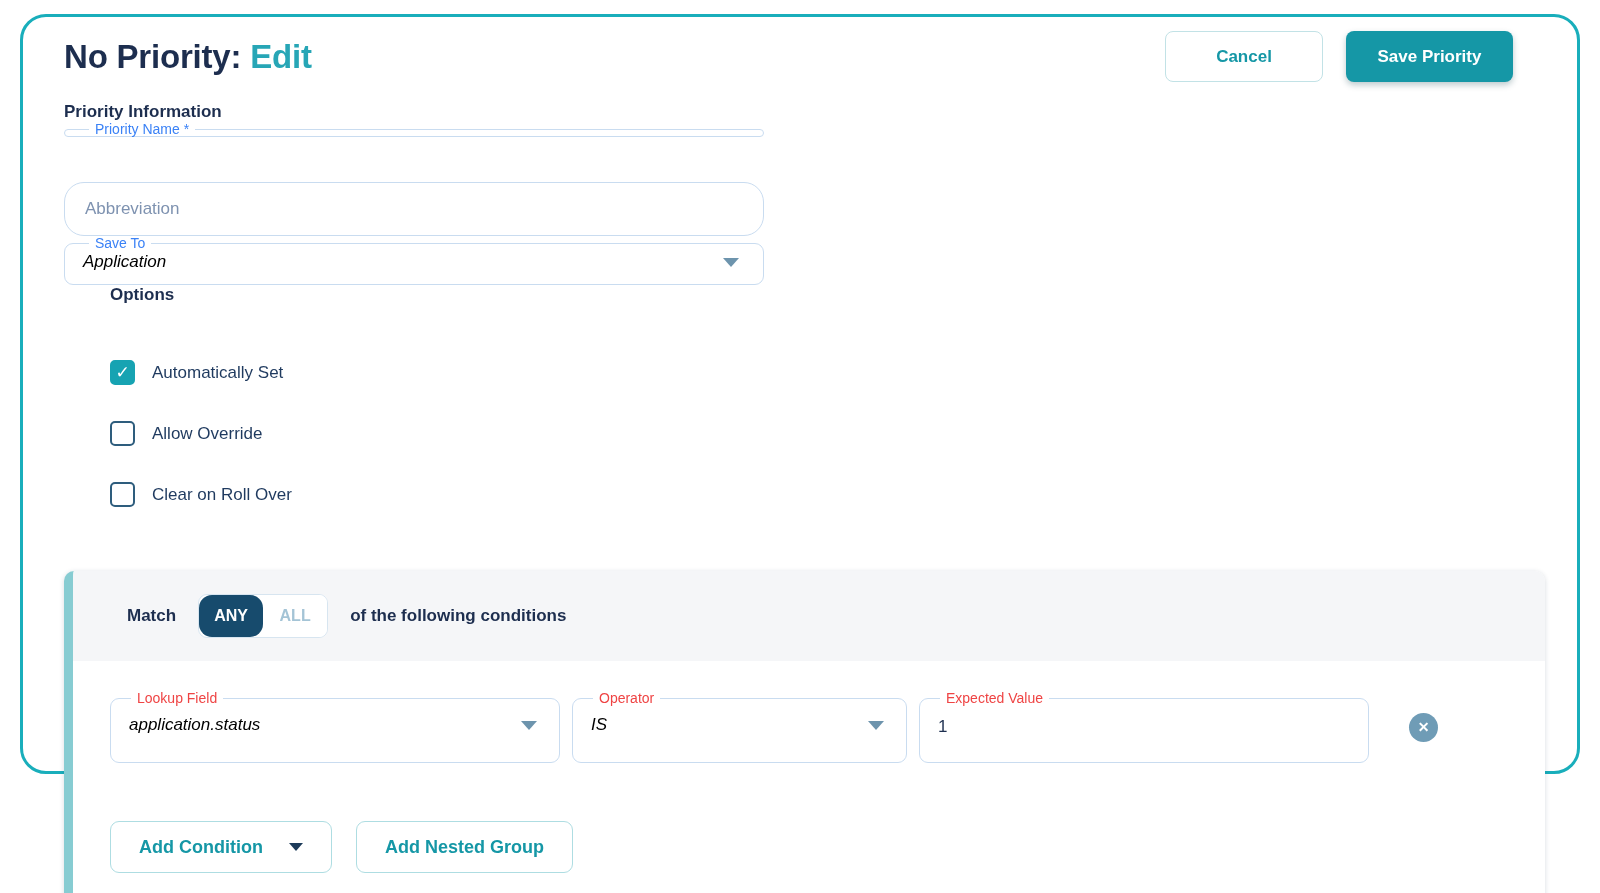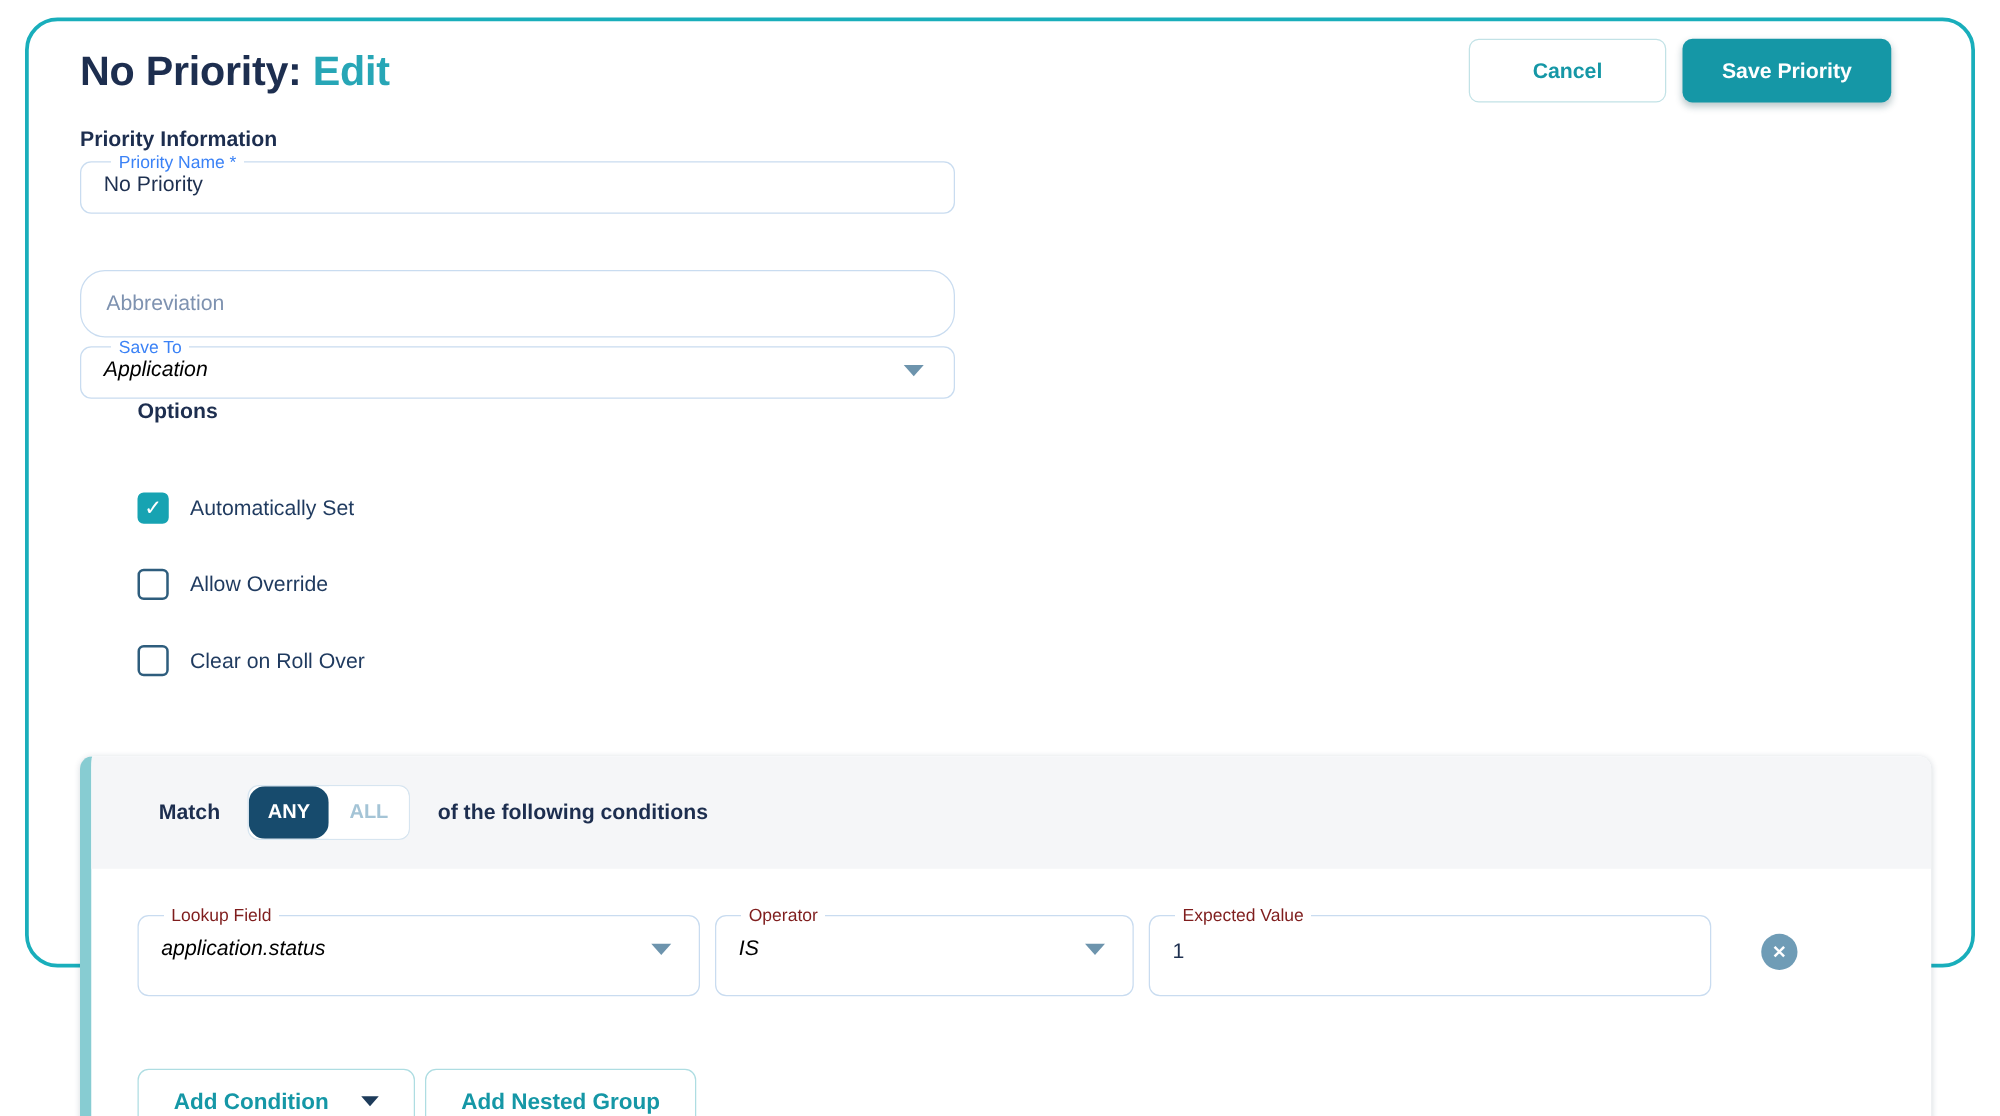--- a/index.html
+++ b/index.html
@@ -17,21 +17,21 @@
     width:1560px; height:760px;
     border:3px solid #19aebb;
     border-radius:26px;
     background:#fff;
     padding:20px 32px 0 41px;
   }
   
   .header-row { display:flex; justify-content:space-between; align-items:flex-start; }
   .page-title { margin:0; font-size:33px; font-weight:700; color:#1d2e4f; letter-spacing:-0.2px; line-height:1.2; }
   .page-title .accent { color:#27a6b6; }
-  .actions { display:flex; gap:13px; margin-top:-6px; margin-right:32px; }
+  .actions { display:flex; gap:23px; margin-top:-6px; margin-right:32px; }
   .btn { height:51px; border-radius:8px; font-size:17px; font-weight:700; cursor:pointer;
          font-family:inherit; display:flex; align-items:center; justify-content:center; }
   .btn-cancel { width:158px; background:#fff; border:1px solid #c2e2e6; color:#1597a6; }
   .btn-save { width:167px; background:#1597a6; border:none; color:#fff; box-shadow:0 3px 6px rgba(16,64,77,.28); }
   
   .columns { display:flex; margin-top:20px;flex-direction:column; }
   .col-left { width:700px; }
   .col-right { margin-left:46px; flex:1; }
   .section-heading { margin:0; font-size:17px; font-weight:700; color:#1d2e4f; }
   
@@ -85,33 +85,33 @@
     font-family:inherit; font-size:16px; font-weight:700; color:#a4c4d6;
     display:flex; align-items:center; justify-content:center;
   }
   .seg.selected { background:#174b6d; color:#fff;border-radius:13px; }
   .panel-body { padding:30px 40px 48px 37px; }
   .condition-row { display:flex; align-items:center; }
   fieldset.cfield {
     min-inline-size:0; margin:0 12px 0 0; background:#fff;
     border:1px solid #c9dcf0; border-radius:9px; padding:0 14px; height:72px;
   }
-  fieldset.cfield legend { font-size:14px; color:#7f1d1d; padding:0 6px; margin-left:6px; line-height:1; }
+  fieldset.cfield legend { font-size:14px; color:#ef4444; padding:0 6px; margin-left:6px; line-height:1; }
   .cfield .select-row { padding:10px 8px 0 4px; }
   .cfield input { width:100%; border:none; outline:none; background:transparent;
     font-family:inherit; font-size:17px; color:#1e3050; padding:12px 4px 0 4px; }
   .w-lookup { width:450px; }
   .w-operator { width:335px; }
   .w-expected { width:450px; }
   .remove {
     width:29px; height:29px; border-radius:50%; background:#6f9cb6; color:#fff;
     display:flex; align-items:center; justify-content:center;
     font-size:14px; font-weight:700; margin-left:28px; cursor:pointer; border:none; flex:0 0 auto;
   }
-  .panel-actions { display:flex; gap:8px; margin-top:58px; }
+  .panel-actions { display:flex; gap:24px; margin-top:58px; }
   .btn-add {
     height:52px; border:1px solid #aedde2; border-radius:9px; background:#fff;
     color:#1597a6; font-family:inherit; font-weight:700; font-size:18px;
     padding:0 28px; display:flex; align-items:center; gap:26px; cursor:pointer;
   }
 </style>
 </head>
 <body>
 
 <div class="card">
@@ -124,21 +124,20 @@
     </div>
   </div>
 
   <div class="columns">
 
     <div class="col-left">
       <h2 class="section-heading">Priority Information</h2>
 
       <fieldset class="field field-name">
         <legend><span>Priority Name *</span></legend>
-        <input type="text" value="No Priority" style="">
       </fieldset>
 
       <input type="text" class="input-plain field-abbr" placeholder="Abbreviation" style="">
 
       <fieldset class="field field-save-to">
         <legend><span>Save To</span></legend>
         <div class="select-row">
           <div class="select-value">Application</div>
           <span class="caret"></span>
         </div>

